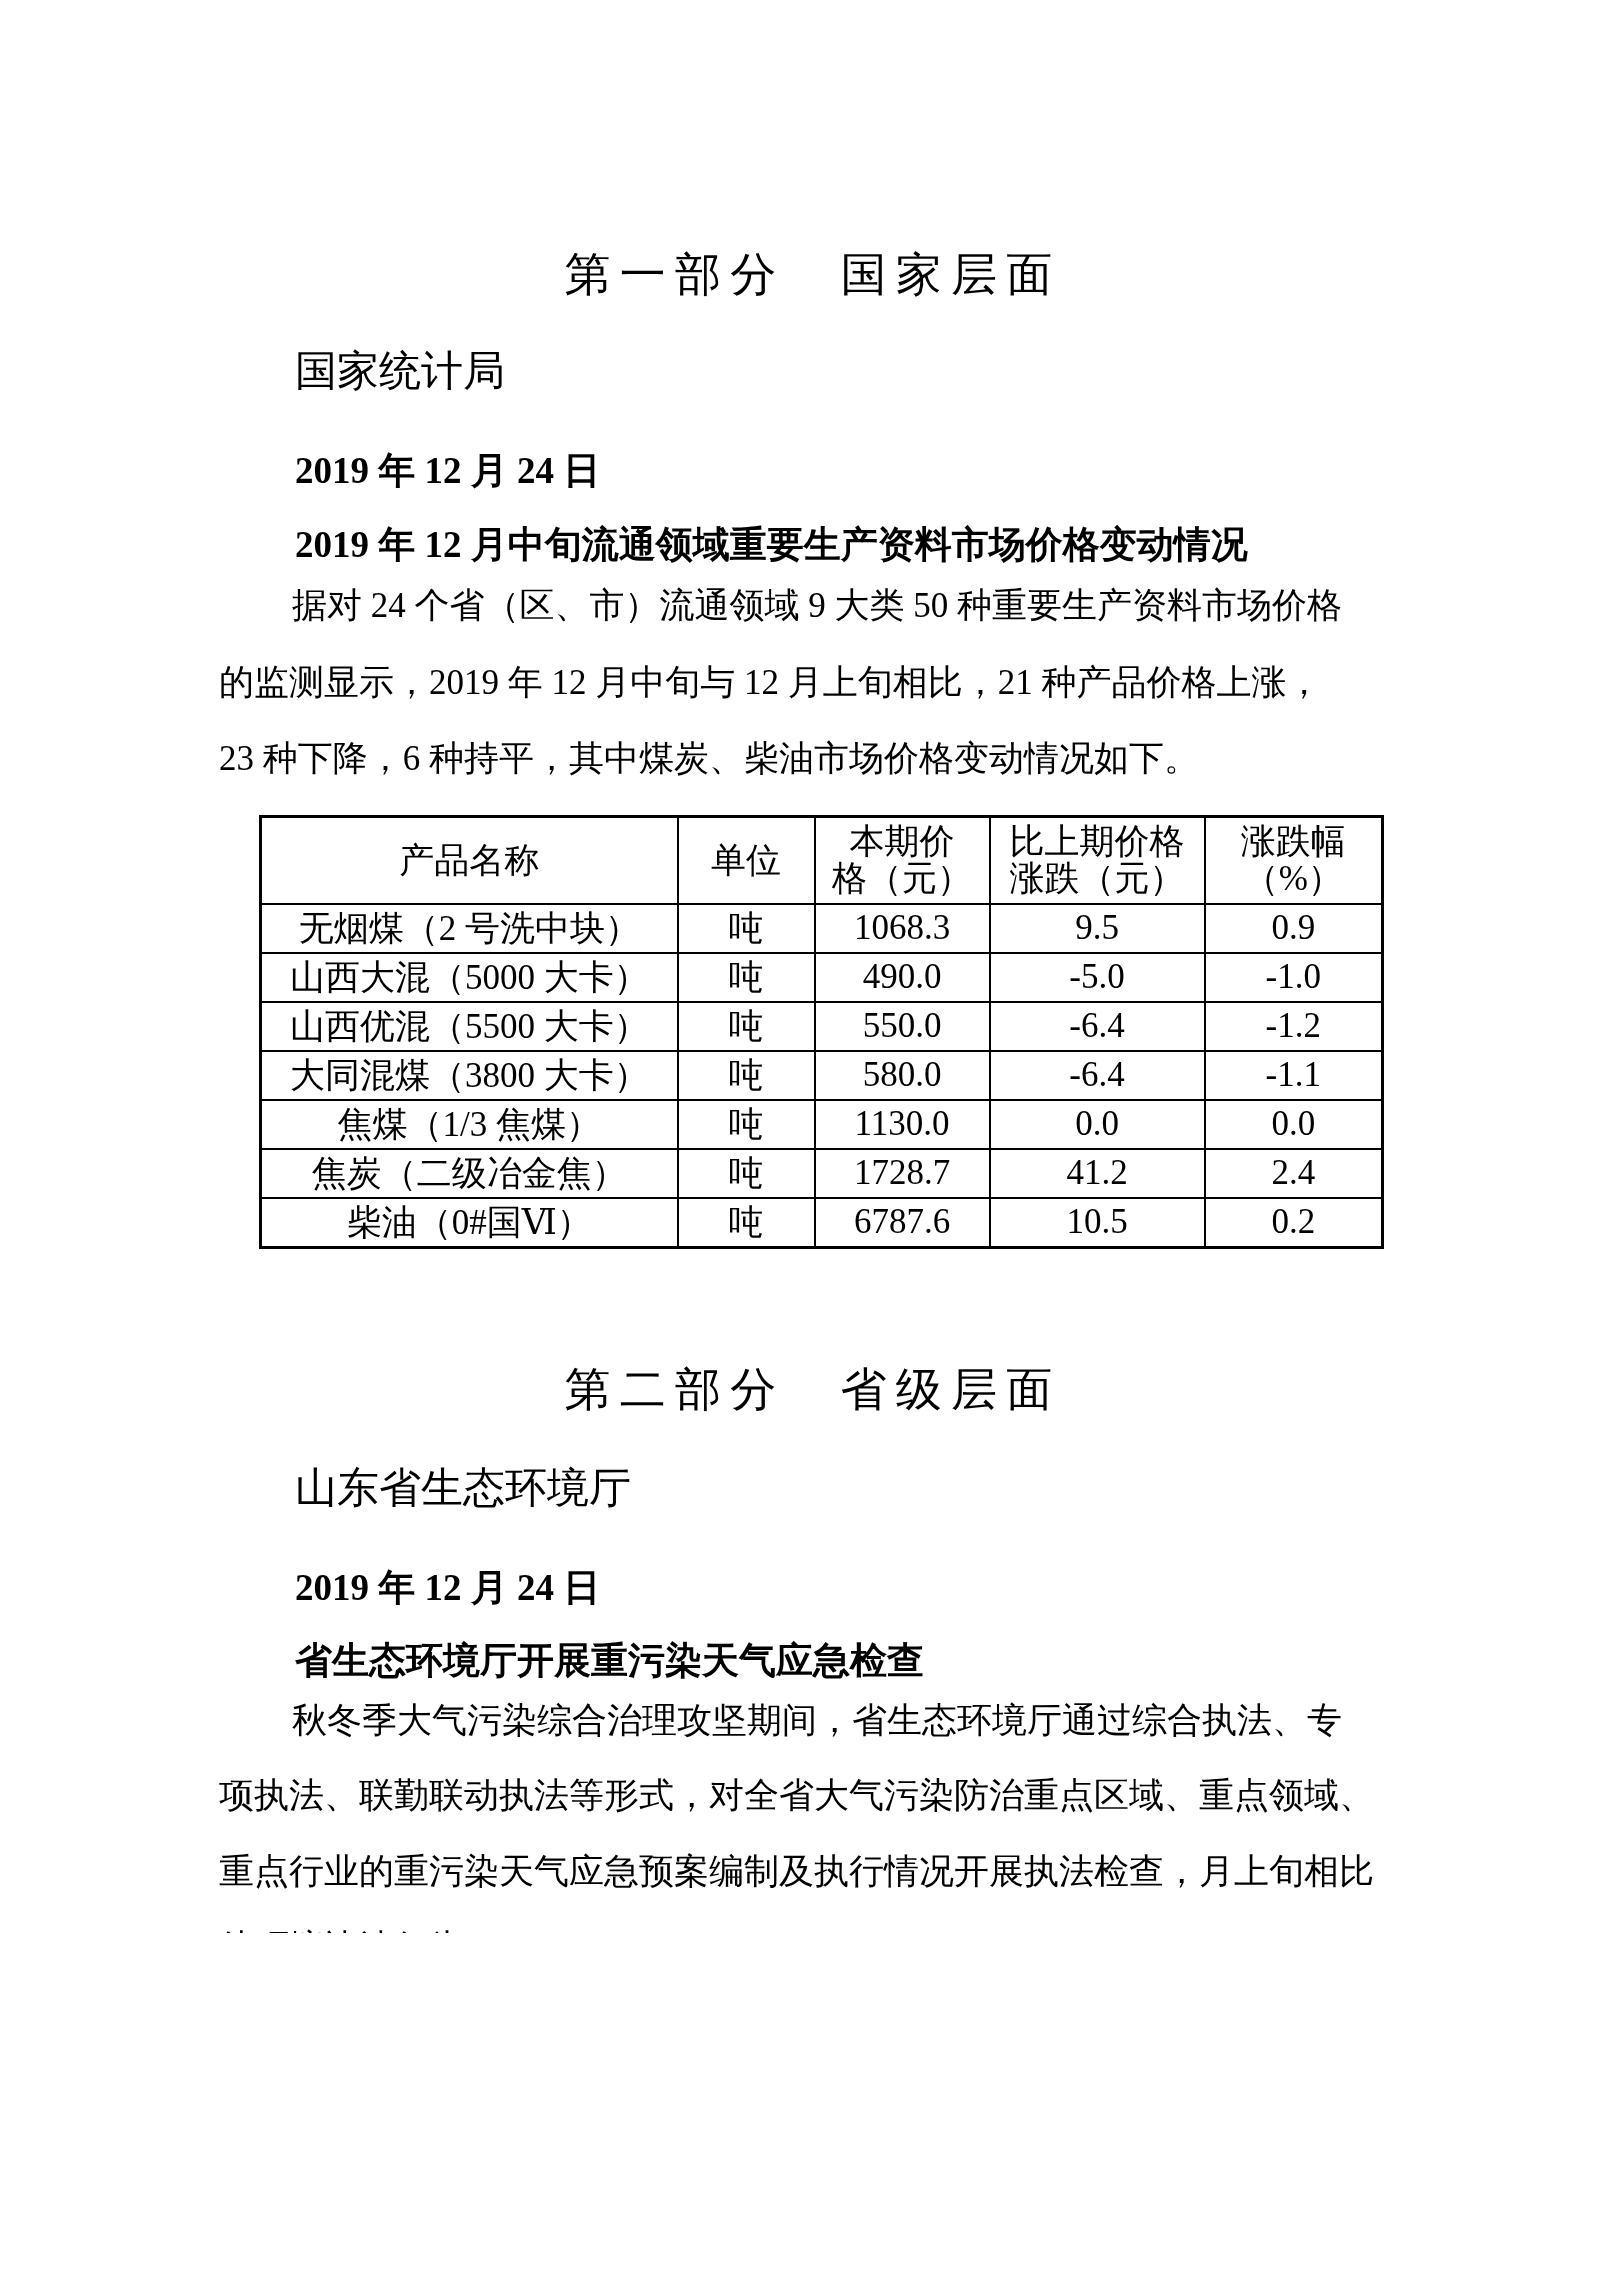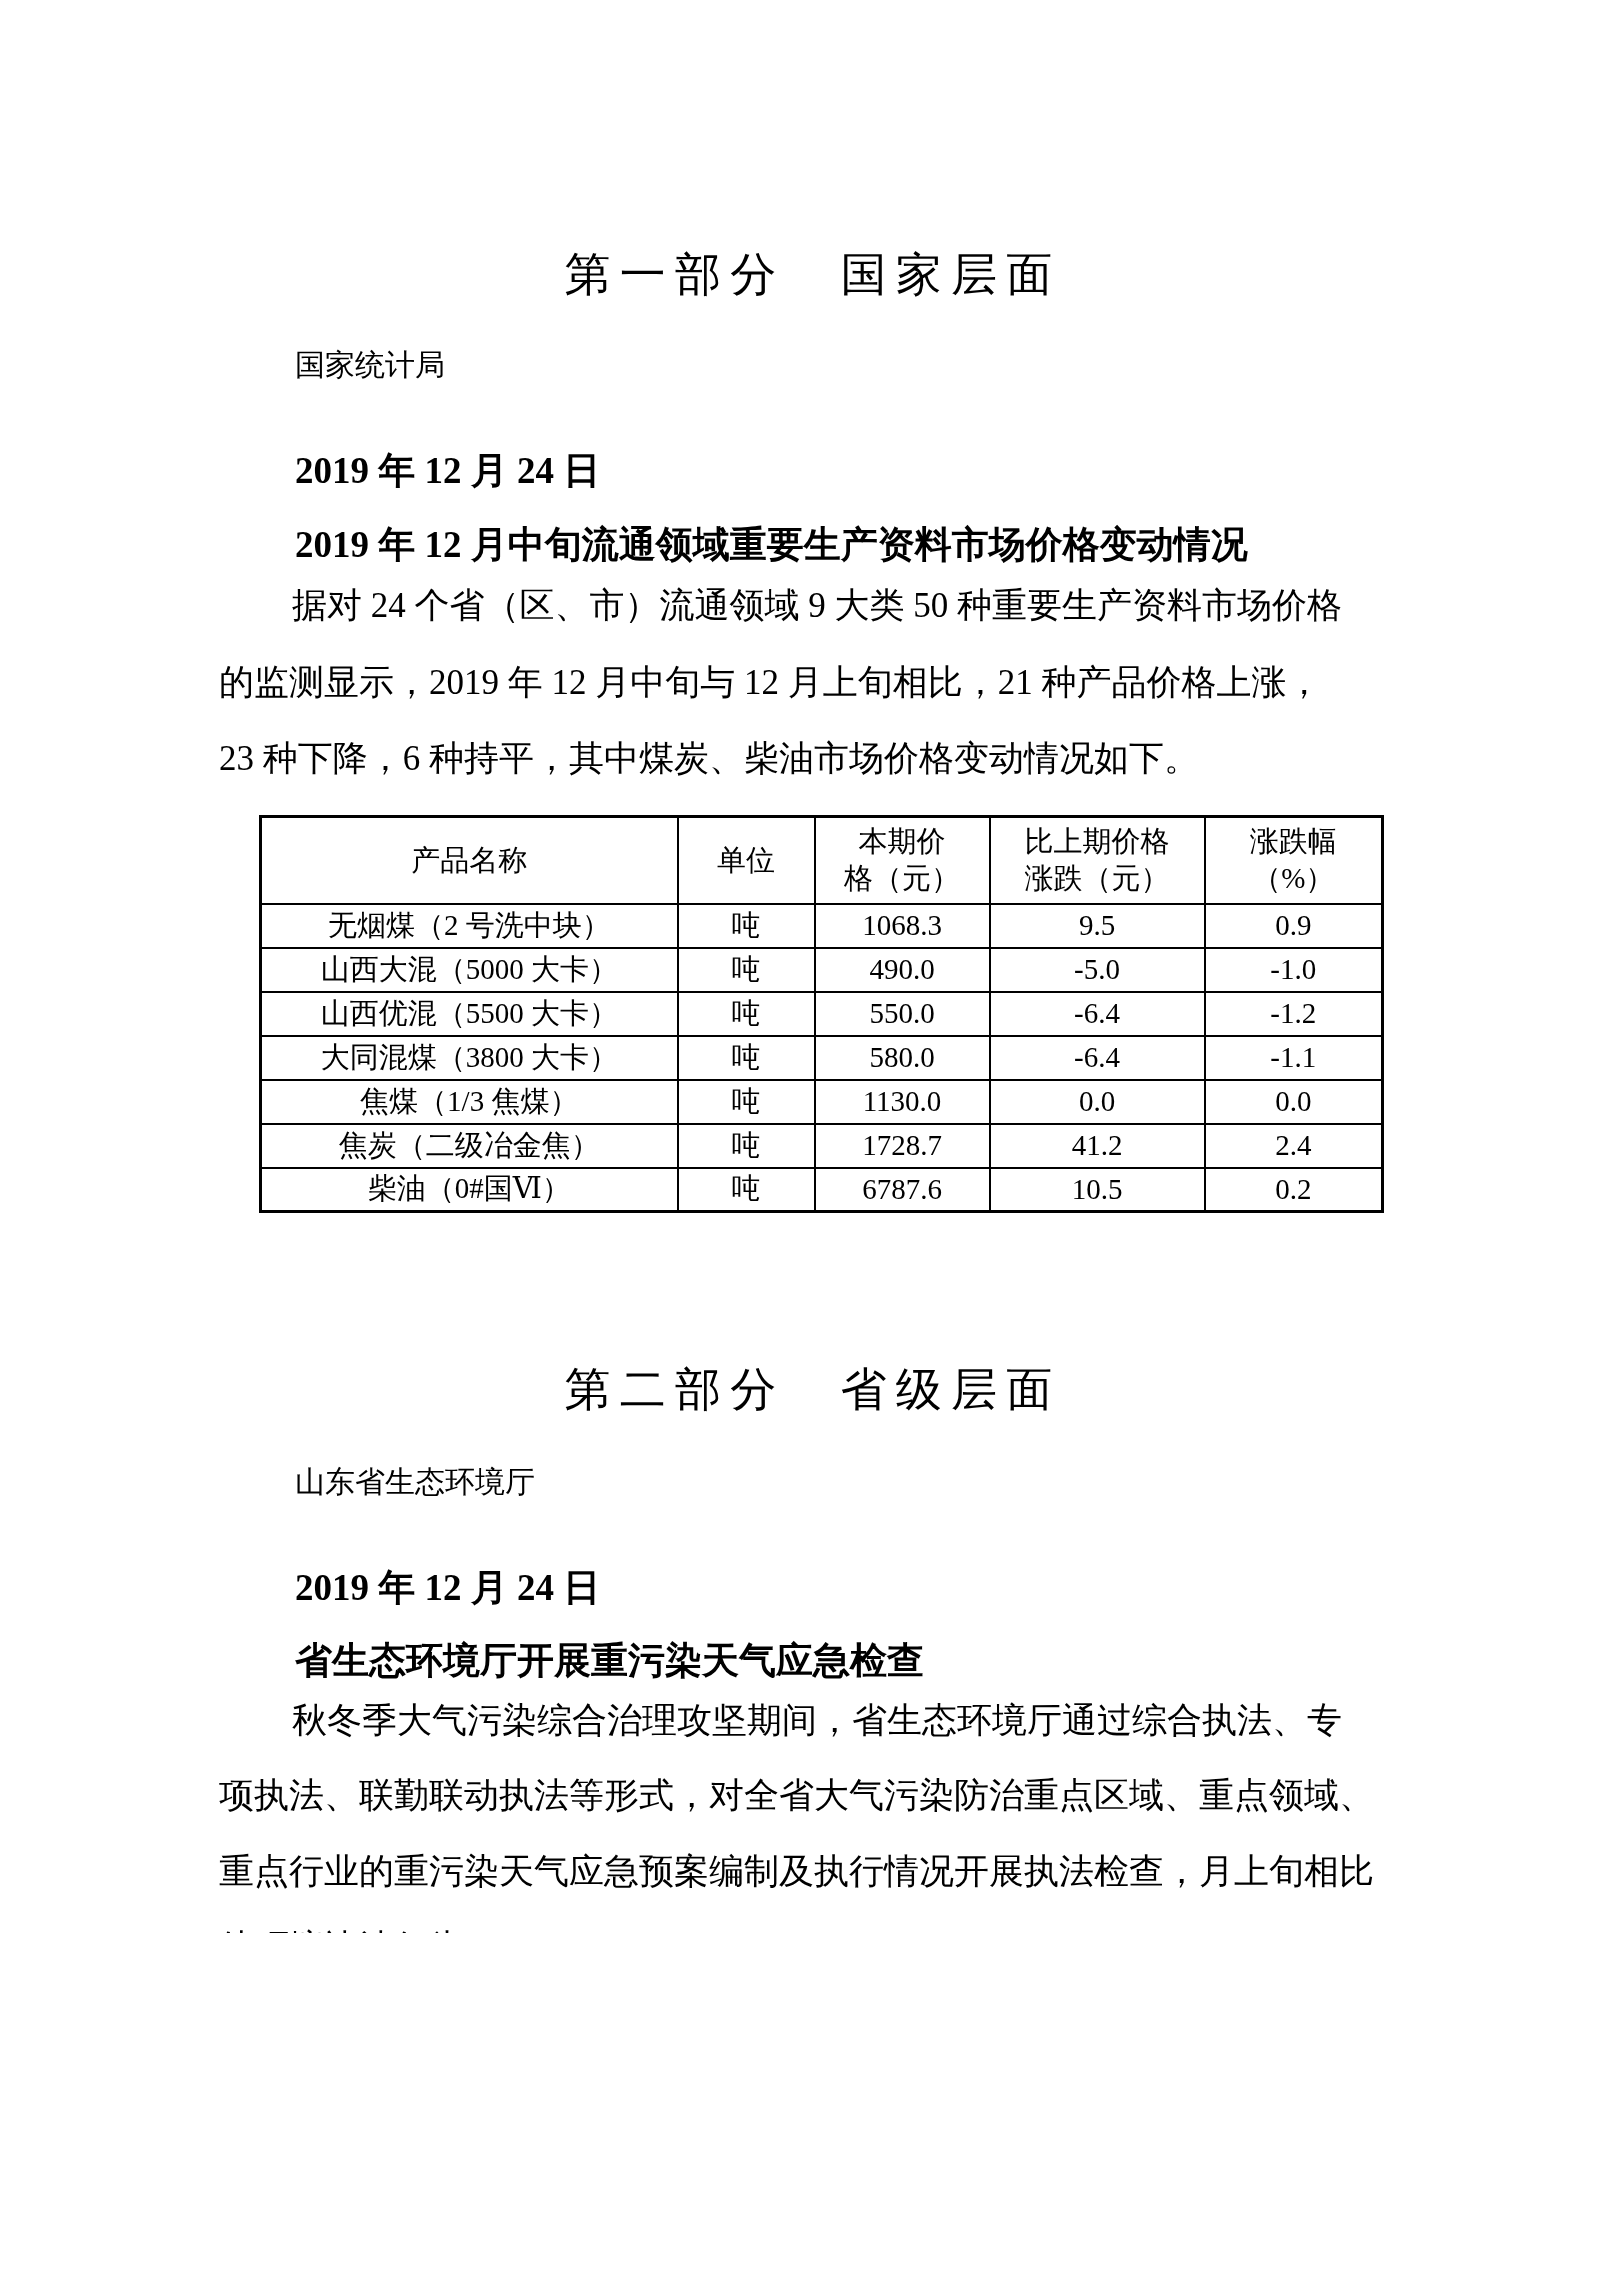--- a/index.html
+++ b/index.html
@@ -22,21 +22,21 @@
 
   .section-title {
     width: 1188px;
     text-align: center;
     font-size: 46px;
     letter-spacing: 9.2px;
     line-height: 1.1;
     white-space: nowrap;
   }
   .org-name {
-    font-size: 30px;
+    font-size: 42px;
     line-height: 1.1;
     white-space: nowrap;
   }
   .date-line, .headline {
     font-size: 37px;
     font-weight: bold;
     line-height: 1.15;
     white-space: nowrap;
   }
   .body-line {
@@ -46,21 +46,21 @@
   }
   .indent { padding-left: 73px; }
 
   table.price-table {
     position: absolute;
     left: 259px;
     top: 815px;
     width: 1122px;
     border-collapse: collapse;
     table-layout: fixed;
-    font-size: 29px;
+    font-size: 35px;
   }
   table.price-table td, table.price-table th {
     border-left: 2px solid #000;
     border-right: 2px solid #000;
     border-top: 2.6px solid #000;
     border-bottom: 2.6px solid #000;
     text-align: center;
     vertical-align: middle;
     font-weight: normal;
     padding: 0;

